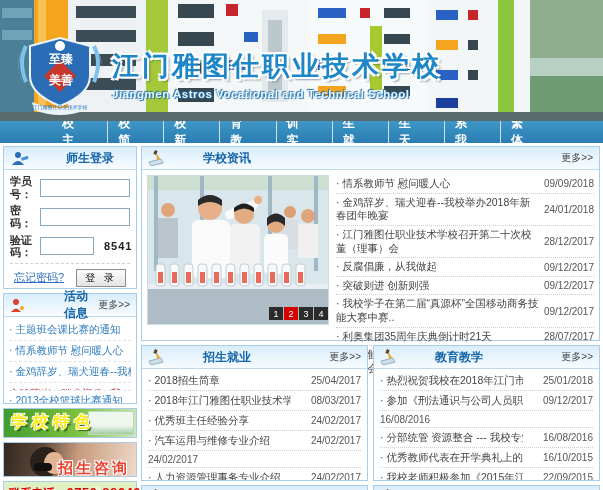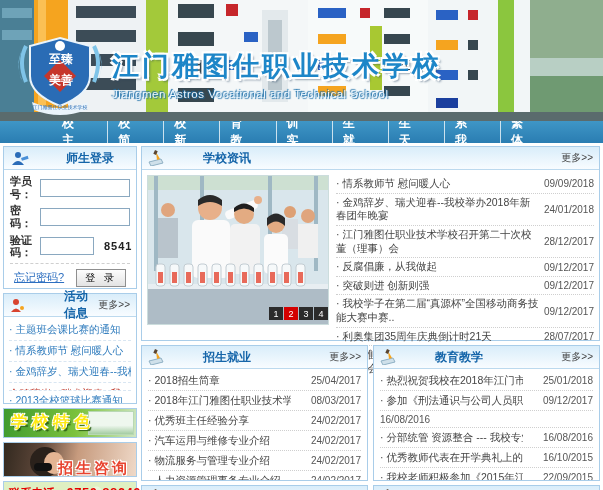--- a/index.html
+++ b/index.html
@@ -6,21 +6,21 @@
   body{font-family:"Liberation Sans","DejaVu Sans",sans-serif;}
   #page{width:603px;height:490px;overflow:hidden;background:#fff;position:relative;}
 
   
   .hero{position:relative;width:603px;height:121px;overflow:hidden;}
   .hero svg{display:block;}
   .logo{position:absolute;left:12px;top:32px;}
   .titles{position:absolute;left:112px;top:48px;}
   .title-cn{font-size:27px;font-weight:bold;letter-spacing:3px;color:#1d86c8;
     text-shadow:-2px -2px 0 #fff,2px -2px 0 #fff,-2px 2px 0 #fff,2px 2px 0 #fff,3px 3px 2px rgba(30,60,90,.45);}
-  .title-en{margin-top:4px;font-size:11.5px;font-weight:normal;color:#eaf6ff;letter-spacing:.5px;
+  .title-en{margin-top:4px;font-size:11.5px;font-weight:bold;color:#eaf6ff;letter-spacing:.5px;
     text-shadow:1px 1px 1px #1b6ea8,-1px -1px 1px #1b6ea8;}
 
   
   .nav{height:22px;background:linear-gradient(#3f96c6,#2a7db2);display:flex;align-items:center;
     padding:0 70px 0 52px;justify-content:space-between;}
   .nav a{color:#fff;font-size:12px;font-weight:bold;text-decoration:none;padding:0 10px;cursor:pointer;}
   .nav a:not(:last-child){border-right:1px solid rgba(255,255,255,.75);padding-right:22px;}
 
   
   .main{display:flex;gap:4px;padding:3px;}
@@ -447,21 +447,20 @@
               </div>
             <div class="srow">
                 <span class="t">优秀班主任经验分享</span>
                 <span class="d">24/02/2017</span>
               </div>
             <div class="srow">
                 <span class="t">汽车运用与维修专业介绍</span>
                 <span class="d">24/02/2017</span>
               </div>
             <div class="srow">
-                <span class="t">物流服务与管理专业介绍</span>
                 <span class="d">24/02/2017</span>
               </div>
             <div class="srow">
                 <span class="t">人力资源管理事务专业介绍</span>
                 <span class="d">24/02/2017</span>
               </div>
           </div>
         </div>
 
         <div class="box">

